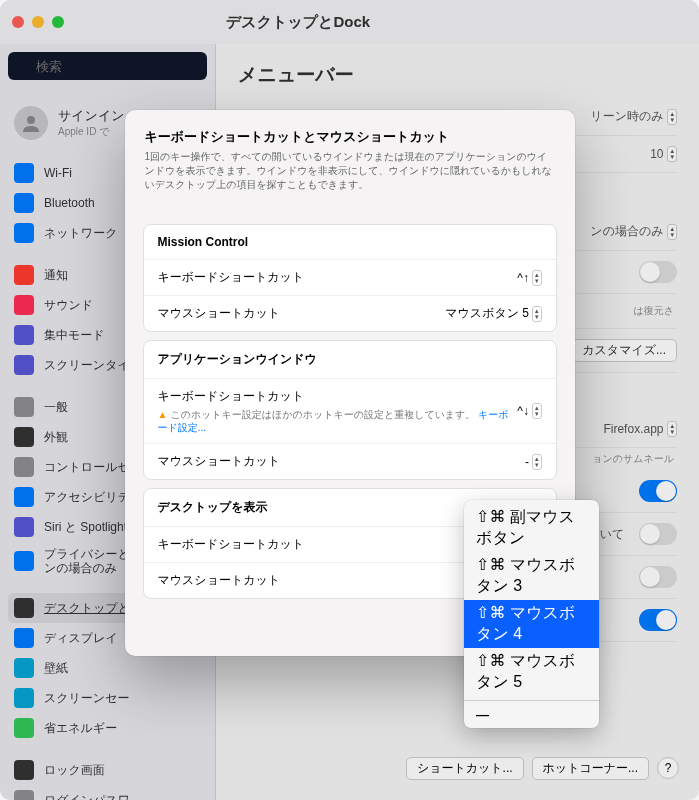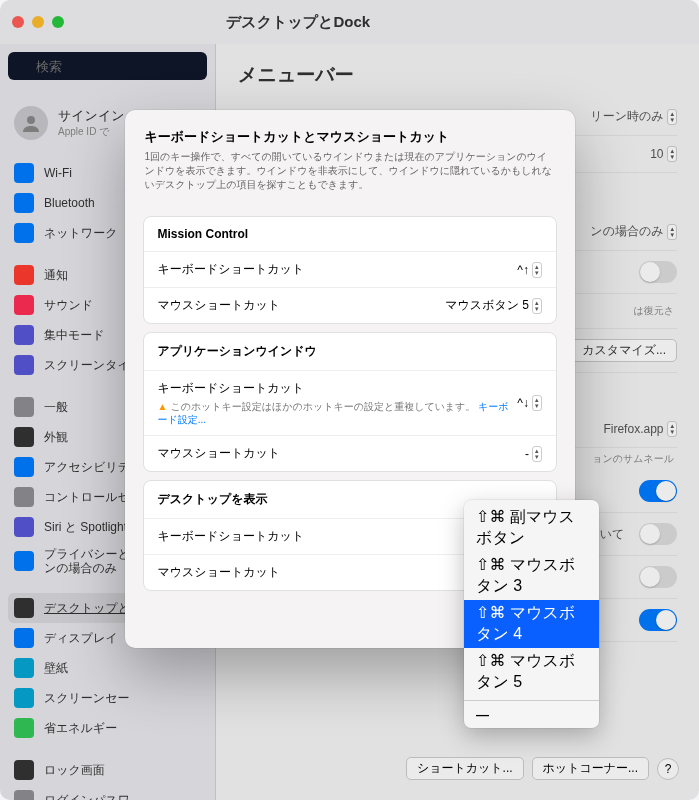--- a/index.html
+++ b/index.html
@@ -53,21 +53,21 @@
     .toggle { width: 38px; height: 22px; border-radius: 11px; background: #ddd; position: relative; }
     .toggle.on { background: #007aff; }
     .toggle::after { content: ""; width: 20px; height: 20px; background: white; border-radius: 50%; position: absolute; top: 1px; left: 1px; box-shadow: 0 1px 2px rgba(0,0,0,0.2);}
     .toggle.on::after { left: 17px; }
     
     
     .overlay { position: absolute; inset: 0; background: rgba(0,0,0,0.08); display: flex; align-items: flex-start; justify-content: center; padding-top: 110px;}
     .modal { width: 450px; background: #f5f3f3; border-radius: 10px; box-shadow: 0 25px 60px rgba(0,0,0,0.3), 0 0 0 0.5px rgba(0,0,0,0.1); overflow: hidden;}
     .modal-pad { padding: 18px 20px 12px; }
     .modal-title { font-size: 13px; font-weight: 700; margin-bottom: 4px;}
-    .modal-desc { font-size: 10px; color: #666; line-height: 1.4; margin-bottom: 4px;}
+    .modal-desc { font-size: 10px; color: #666; line-height: 1.4; margin-bottom: 12px;}
     
     .panel { background: white; border-radius: 8px; border: 0.5px solid #e0e0e0; margin: 8px 18px; }
     .panel h4 { font-size: 12px; font-weight: 700; padding: 10px 14px; border-bottom: 0.5px solid #eee;}
     .panel-row { display: flex; justify-content: space-between; align-items: center; padding: 9px 14px; font-size: 12px; border-bottom: 0.5px solid #eee;}
     .panel-row:last-child { border-bottom: none;}
     .panel-row .rval { display: flex; align-items: center; gap: 3px; font-size: 12px;}
     .updown { display: inline-flex; flex-direction: column; font-size: 7px; line-height: 6px; color: #555; border: 0.5px solid #ccc; border-radius: 3px; padding: 1px 2px; background: white;}
     .warn { font-size: 10px; color: #777; margin-top: 3px; line-height: 1.3;}
     .warn a { color: #007aff; text-decoration: none;}
     .warn-icon { color: #ff9500; font-size: 10px; margin-right: 3px;}
@@ -76,21 +76,21 @@
     .modal-actions { padding: 8px 18px 16px; display: flex; justify-content: flex-end;}
     .done-btn { background: #007aff; color: white; border: none; padding: 4px 18px; border-radius: 5px; font-size: 12px;}
     
     
     .popover { position: absolute; right: 100px; top: 500px; background: #f5f5f5; border-radius: 7px; box-shadow: 0 8px 24px rgba(0,0,0,0.25), 0 0 0 0.5px rgba(0,0,0,0.1); padding: 4px 0; width: 135px;}
     .pop-item { padding: 3px 12px; font-size: 16px; display: flex; align-items: center; gap: 4px;}
     .pop-item.sel { background: #0a60ff; color: white;}
     .pop-sep { height: 0.5px; background: #ccc; margin: 4px 0;}
     .pop-dash { padding: 2px 12px; font-size: 13px; font-weight: 600;}
     
-    .footer-btns { position: absolute; bottom: 20px; right: 20px; display: flex; gap: 8px; align-items: flex-end;}
+    .footer-btns { position: absolute; bottom: 20px; right: 20px; display: flex; gap: 8px; align-items: flex-start;}
     .help { width: 22px; height: 22px; border-radius: 50%; border: 0.5px solid #ccc; background: white; font-size: 12px; display: flex; align-items: center; justify-content: center;}
     
     .caption-bottom { font-size: 10px; color: #888; padding: 0 3px;}
   </style>
 </head>
 <body>
 
 <div class="window">
   <div class="titlebar">
     <div class="traffic">
@@ -152,26 +152,26 @@
           <div class="side-gap"></div>
           <div class="side-item">
             <div class="side-icon gray"></div>
             <span style="white-space: pre-line; line-height: 1.2;">一般</span>
           </div>
           <div class="side-item">
             <div class="side-icon black"></div>
             <span style="white-space: pre-line; line-height: 1.2;">外観</span>
           </div>
           <div class="side-item">
-            <div class="side-icon blue"></div>
-            <span style="white-space: pre-line; line-height: 1.2;">アクセシビリテ</span>
-          </div>
-          <div class="side-item">
             <div class="side-icon gray"></div>
             <span style="white-space: pre-line; line-height: 1.2;">コントロールセ</span>
+          </div>
+          <div class="side-item">
+            <div class="side-icon blue"></div>
+            <span style="white-space: pre-line; line-height: 1.2;">アクセシビリテ</span>
           </div>
           <div class="side-item">
             <div class="side-icon purple"></div>
             <span style="white-space: pre-line; line-height: 1.2;">Siri と Spotlight</span>
           </div>
           <div class="side-item">
             <div class="side-icon blue"></div>
             <span style="white-space: pre-line; line-height: 1.2;">プライバシーと
 ンの場合のみ</span>
           </div>

